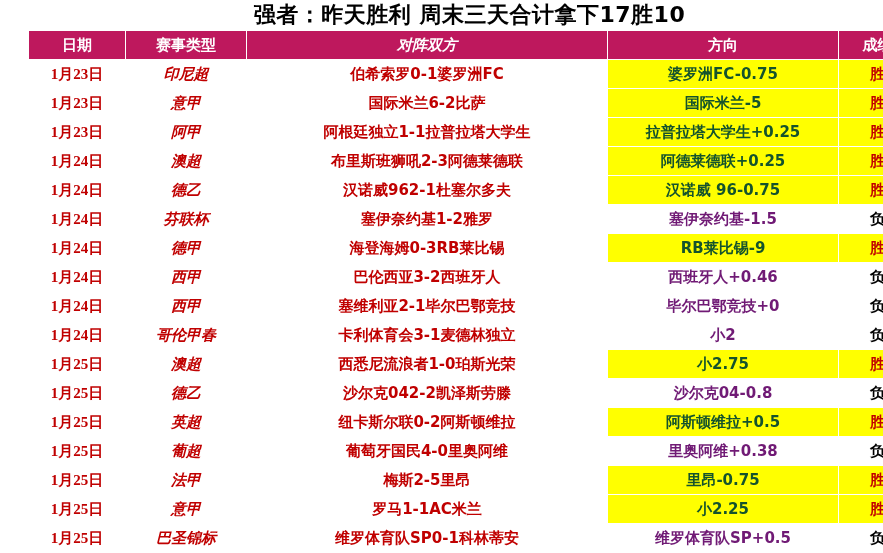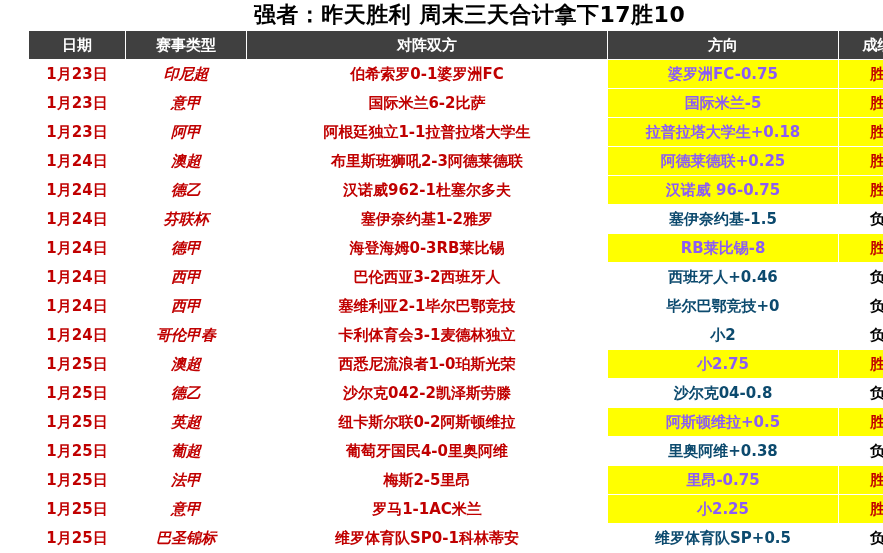--- a/index.html
+++ b/index.html
@@ -41,48 +41,48 @@
     padding: 0;
     height: 28px;
     text-align: center;
     vertical-align: middle;
     font-size: 15px;
     font-weight: bold;
     white-space: nowrap;
     overflow: hidden;
   }
   thead th {
-    background: #404040;
+    background: #be185d;
     color: #ffffff;
     font-size: 16px;
     height: 30px;
     border: 1px solid #ffffff;
   }
   tbody td {
     background: #ffffff;
     color: #c00000;
   }
-  td.date { width: 96px; }
+  td.date { width: 96px; font-family: Liberation Serif, serif; }
   td.league { width: 120px; font-style: italic; }
   td.match { width: 360px; }
   td.pick { width: 230px; }
   td.result { width: 77px; }
   th.c-date { width: 96px; }
   th.c-league { width: 120px; }
-  th.c-match { width: 360px; }
+  th.c-match { width: 360px; font-style: italic; }
   th.c-pick { width: 230px; }
   th.c-result { width: 77px; }
 
   td.hl {
     background: #ffff00;
-    color: #8b5cf6;
+    color: #14532d;
   }
   td.plain {
     background: #ffffff;
-    color: #0c4a6e;
+    color: #701a75;
   }
   td.lose {
     background: #ffffff;
     color: #000000;
   }
   td.win {
     background: #ffff00;
     color: #c00000;
   }
 </style>
@@ -115,21 +115,21 @@
           <td class="date">1月23日</td>
           <td class="league">意甲</td>
           <td class="match">国际米兰6-2比萨</td>
           <td class="pick hl">国际米兰-5</td>
           <td class="result win">胜</td>
         </tr>
         <tr>
           <td class="date">1月23日</td>
           <td class="league">阿甲</td>
           <td class="match">阿根廷独立1-1拉普拉塔大学生</td>
-          <td class="pick hl">拉普拉塔大学生+0.18</td>
+          <td class="pick hl">拉普拉塔大学生+0.25</td>
           <td class="result win">胜</td>
         </tr>
         <tr>
           <td class="date">1月24日</td>
           <td class="league">澳超</td>
           <td class="match">布里斯班狮吼2-3阿德莱德联</td>
           <td class="pick hl">阿德莱德联+0.25</td>
           <td class="result win">胜</td>
         </tr>
         <tr>
@@ -143,21 +143,21 @@
           <td class="date">1月24日</td>
           <td class="league">芬联杯</td>
           <td class="match">塞伊奈约基1-2雅罗</td>
           <td class="pick plain">塞伊奈约基-1.5</td>
           <td class="result lose">负</td>
         </tr>
         <tr>
           <td class="date">1月24日</td>
           <td class="league">德甲</td>
           <td class="match">海登海姆0-3RB莱比锡</td>
-          <td class="pick hl">RB莱比锡-8</td>
+          <td class="pick hl">RB莱比锡-9</td>
           <td class="result win">胜</td>
         </tr>
         <tr>
           <td class="date">1月24日</td>
           <td class="league">西甲</td>
           <td class="match">巴伦西亚3-2西班牙人</td>
           <td class="pick plain">西班牙人+0.46</td>
           <td class="result lose">负</td>
         </tr>
         <tr>

